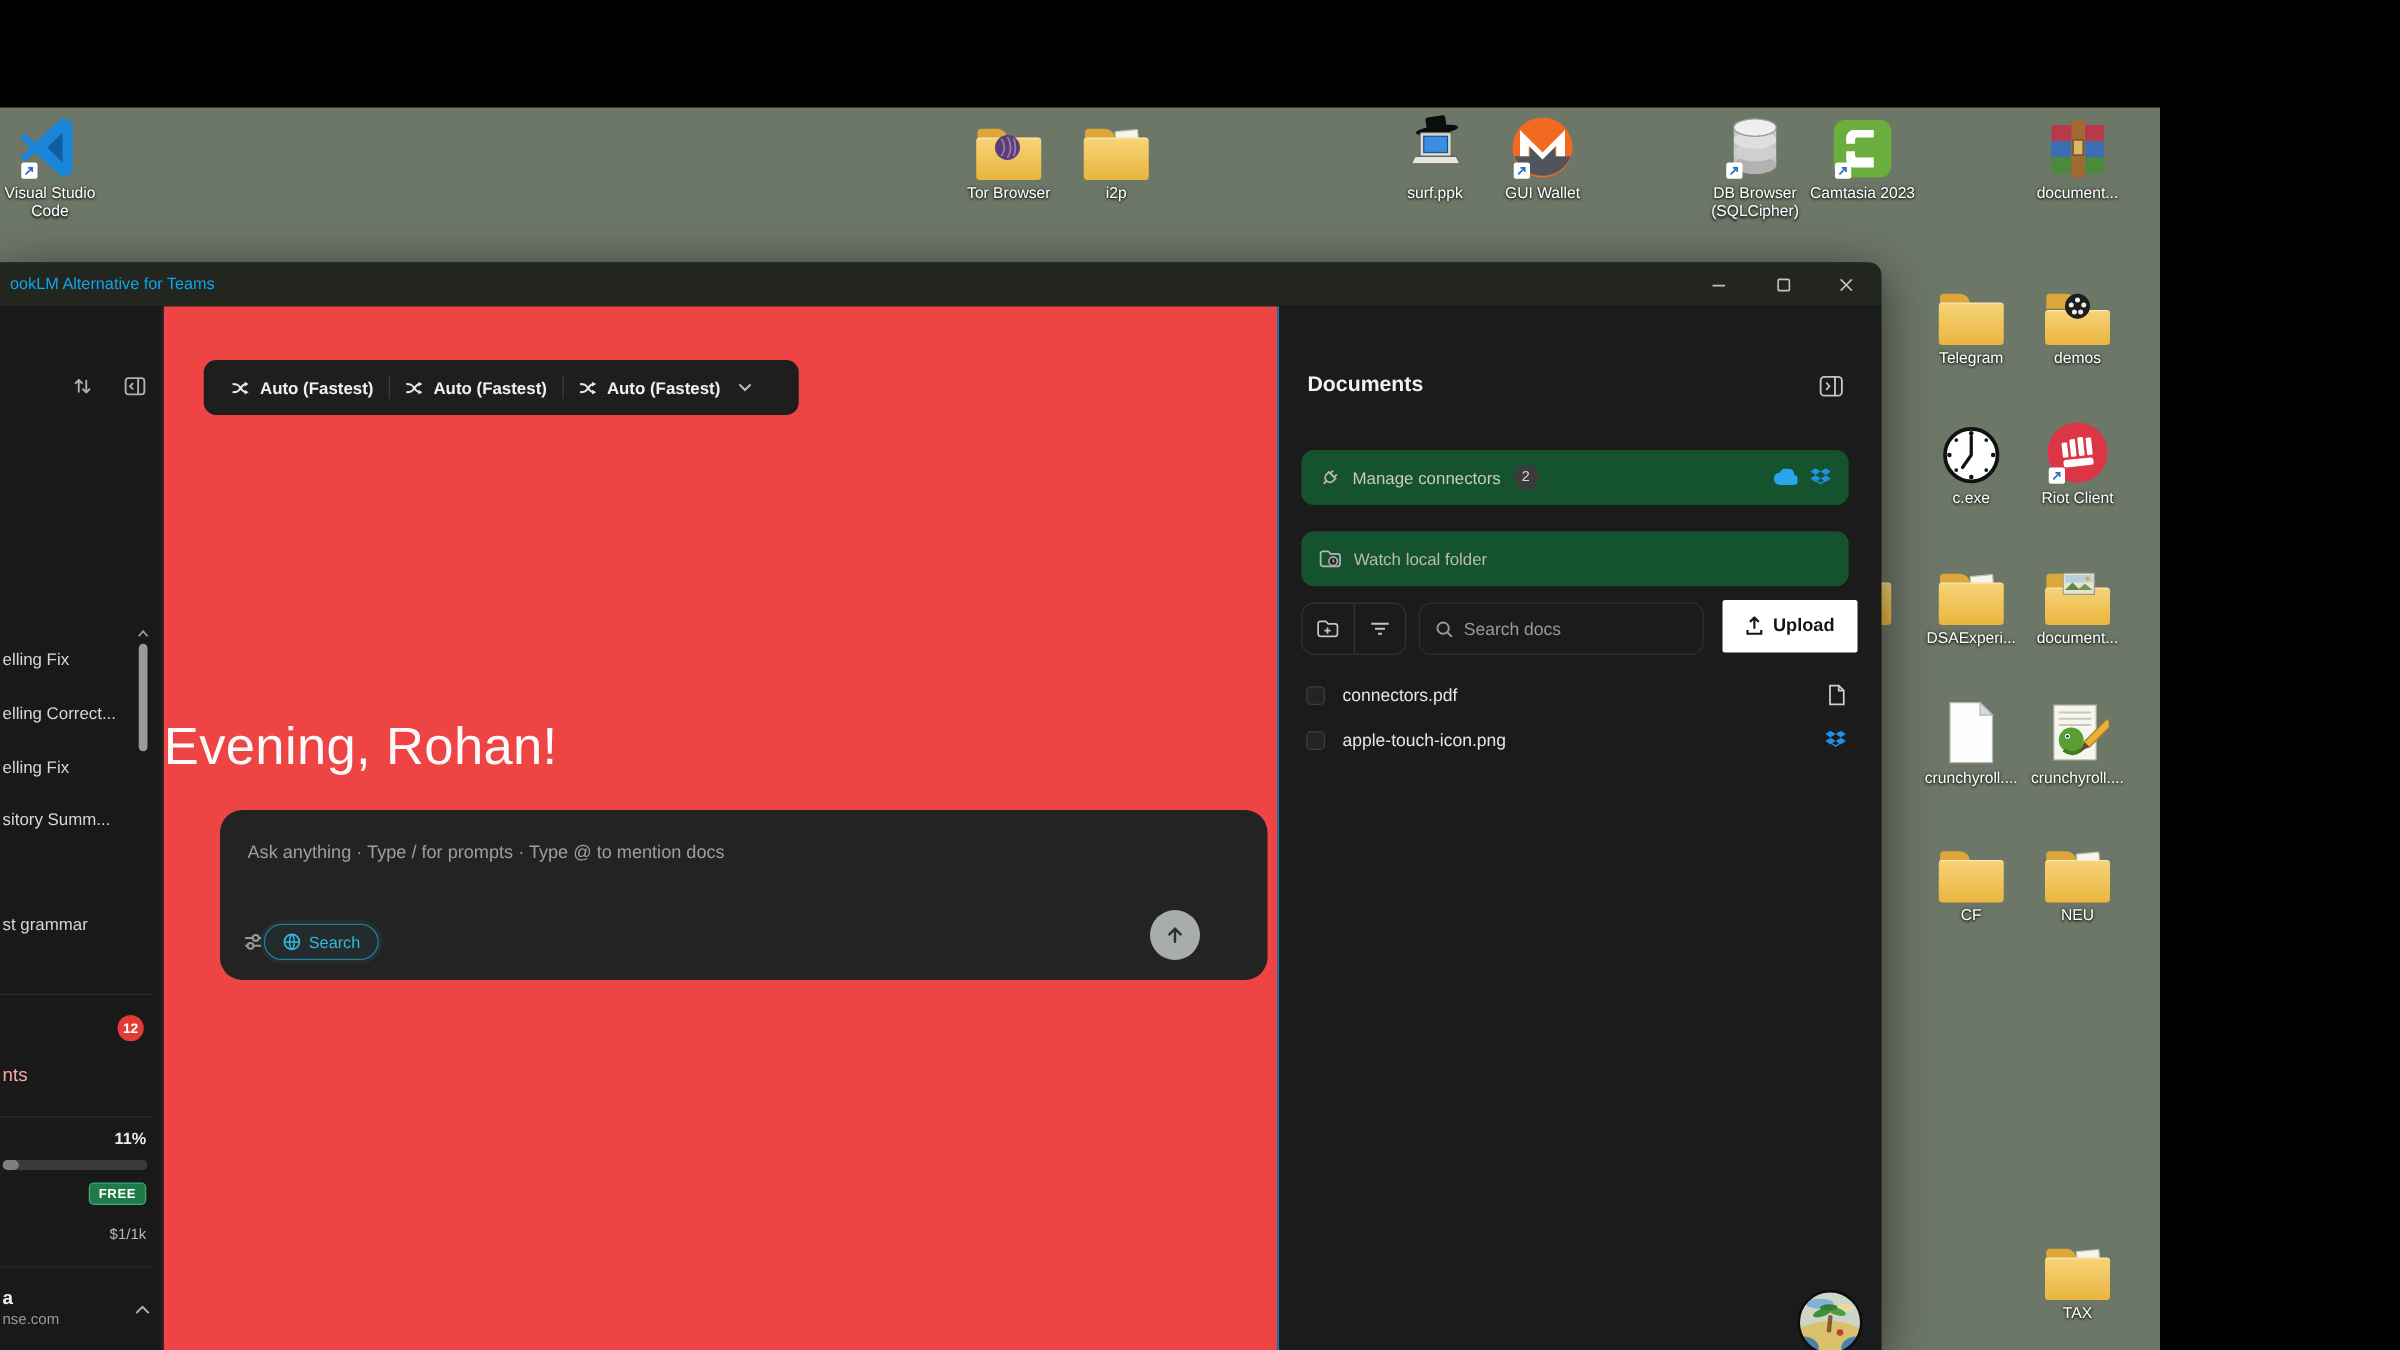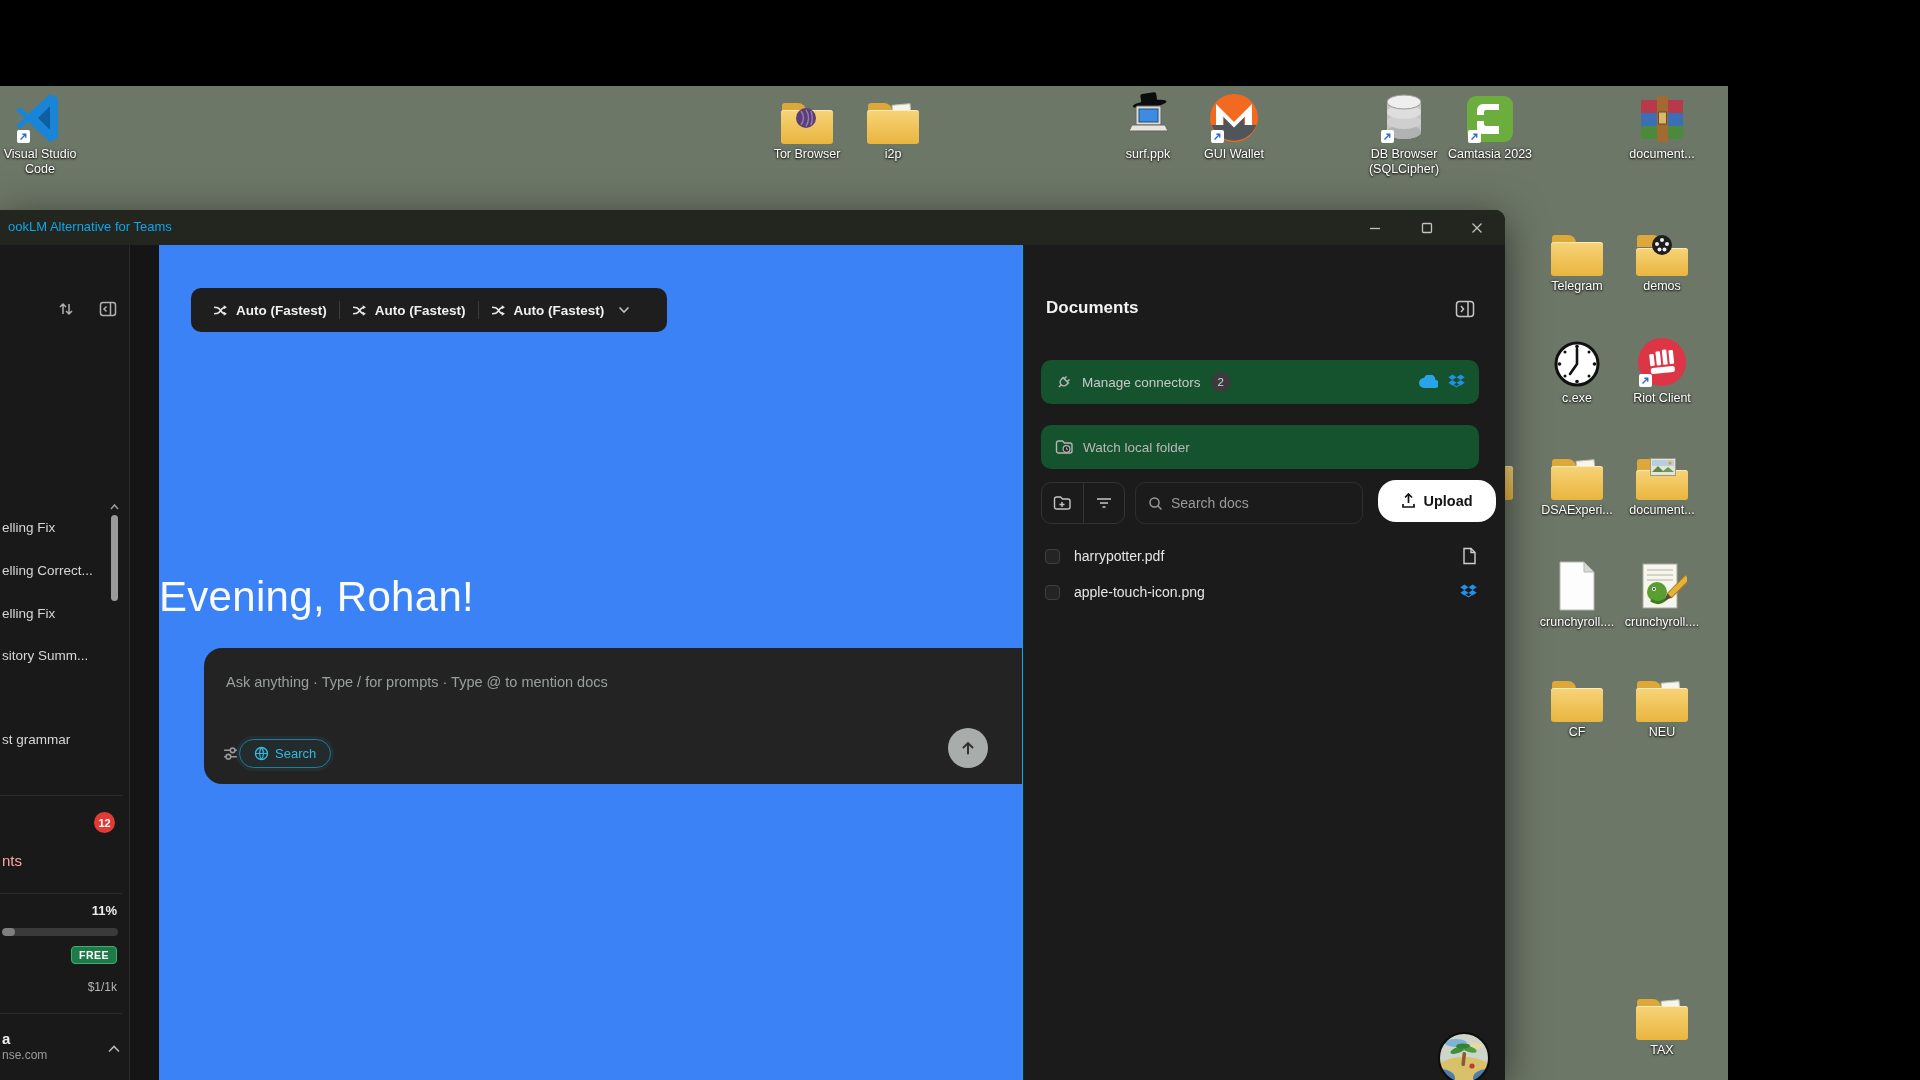--- a/index.html
+++ b/index.html
@@ -39,21 +39,21 @@
   .badge-red { position:absolute; width:21px; height:21px; border-radius:50%; background:#e23b36;
                color:#fff; font-size:11px; font-weight:bold; display:flex; align-items:center; justify-content:center; }
   .progress { position:absolute; left:2px; top:683px; width:116px; height:8px; background:#3a3a3a; border-radius:4px; overflow:hidden; }
   .progress .fill { height:100%; background:#7f7f7f; border-radius:4px; }
   .free-badge { position:absolute; right:12px; top:701px; background:#1f7a49; border:1px solid #3fae73;
                 color:#fff; font-size:10.5px; font-weight:bold; border-radius:4px; padding:2px 7px; letter-spacing:.5px; }
   .scrollbar { position:absolute; left:110px; top:258px; width:9px; height:320px; }
   .sb-thumb { position:absolute; left:1px; top:12px; width:7px; height:86px; background:#9a9a9a; border-radius:4px; }
 
   
-  .main { position:absolute; left:131px; top:0; width:891px; height:835px; background:#3b82f6;margin-left:28px; }
+  .main { position:absolute; left:131px; top:0; width:891px; height:835px; background:#ef4444; }
   .modelbar { position:absolute; left:32px; top:43px; width:476px; height:44px; background:#1e1e1e;
               border-radius:10px; display:flex; align-items:center; padding:0 10px; }
   .modelseg { display:flex; align-items:center; gap:8px; padding:0 12px; height:100%; cursor:pointer; }
   .modelseg span { font-size:13.5px; font-weight:bold; color:#f0f0f0; }
   .segdiv { width:1px; height:18px; background:#3c3c3c; }
   .greeting { position:absolute; left:0; top:328px; width:100%; text-align:left;
               font-size:42px; font-weight:500; color:#fafafa; letter-spacing:.3px; }
   .promptbox { position:absolute; left:45px; top:403px; width:838px; height:136px; background:#232323; border-radius:18px; }
   .placeholder { position:absolute; left:22px; top:26px; font-size:14.5px; color:#9aa0a0; }
   .prompt-tools { position:absolute; left:18px; bottom:16px; display:flex; align-items:center; }
@@ -73,21 +73,21 @@
               display:flex; align-items:center; justify-content:center; }
   .seg2 { position:absolute; left:18px; top:237px; width:84px; height:42px; border:1px solid #333; border-radius:10px;
           display:flex; align-items:center; }
   .seg2 > div { flex:1; height:100%; display:flex; align-items:center; justify-content:center; }
   .seg2 .mid { width:1px; height:100%; background:#333; flex:none; }
   .docsearch { position:absolute; left:112px; top:237px; width:228px; height:42px; border:1px solid #2e2e2e;
                border-radius:10px; display:flex; align-items:center; padding:0 12px; gap:8px; }
   .docsearch input { background:transparent; border:none; outline:none; color:#cfcfcf; font-size:14px; width:160px;
                      font-family:"Liberation Sans","DejaVu Sans",sans-serif; }
   .docsearch input::placeholder { color:#9a9a9a; }
-  .uploadbtn { position:absolute; left:355px; top:235px; width:118px; height:42px; background:#fff; border-radius:18px;
+  .uploadbtn { position:absolute; left:355px; top:235px; width:108px; height:42px; background:#fff; border-radius:2px;
                display:flex; align-items:center; justify-content:center; gap:7px; color:#141414;
                font-size:14.5px; font-weight:bold; border:none; }
   .filerow { position:absolute; left:12px; width:452px; height:32px; display:flex; align-items:center; gap:14px; padding:0 10px; border-radius:8px; }
   .checkbox { width:15px; height:15px; border:1.5px solid #3f3f3f; background:#242424; border-radius:4px; }
   .fname { font-size:14px; color:#e6e6e6; flex:1; }
   .island { position:absolute; left:413px; top:785px; width:56px; height:56px; }
 
   .icsvg { display:block; }
 </style>
 </head>
@@ -582,21 +582,21 @@
         <button class="uploadbtn">
           <svg width="15" height="16" viewBox="0 0 15 16">
             <path d="M7.5 10 V1.5 M4 4.5 7.5 1 11 4.5" stroke="#141414" stroke-width="1.7" fill="none"></path>
             <path d="M2 11 v3 h11 v-3" stroke="#141414" stroke-width="1.7" fill="none"></path>
           </svg>
           <span>Upload</span>
         </button>
 
         <div class="filerow" style="top:295px">
           <div class="checkbox"></div>
-          <span class="fname">harrypotter.pdf</span>
+          <span class="fname">connectors.pdf</span>
           <svg width="15" height="18" viewBox="0 0 15 18">
             <path d="M2 1.5 H9 L13 5.5 V16.5 H2 Z" stroke="#cfcfcf" stroke-width="1.4" fill="none"></path>
             <path d="M9 1.5 V5.5 H13" stroke="#cfcfcf" stroke-width="1.4" fill="none"></path>
           </svg>
         </div>
         <div class="filerow" style="top:331px">
           <div class="checkbox"></div>
           <span class="fname">apple-touch-icon.png</span>
           <svg width="17" height="16" viewBox="0 0 17 16">
             <g fill="#2191e8">

